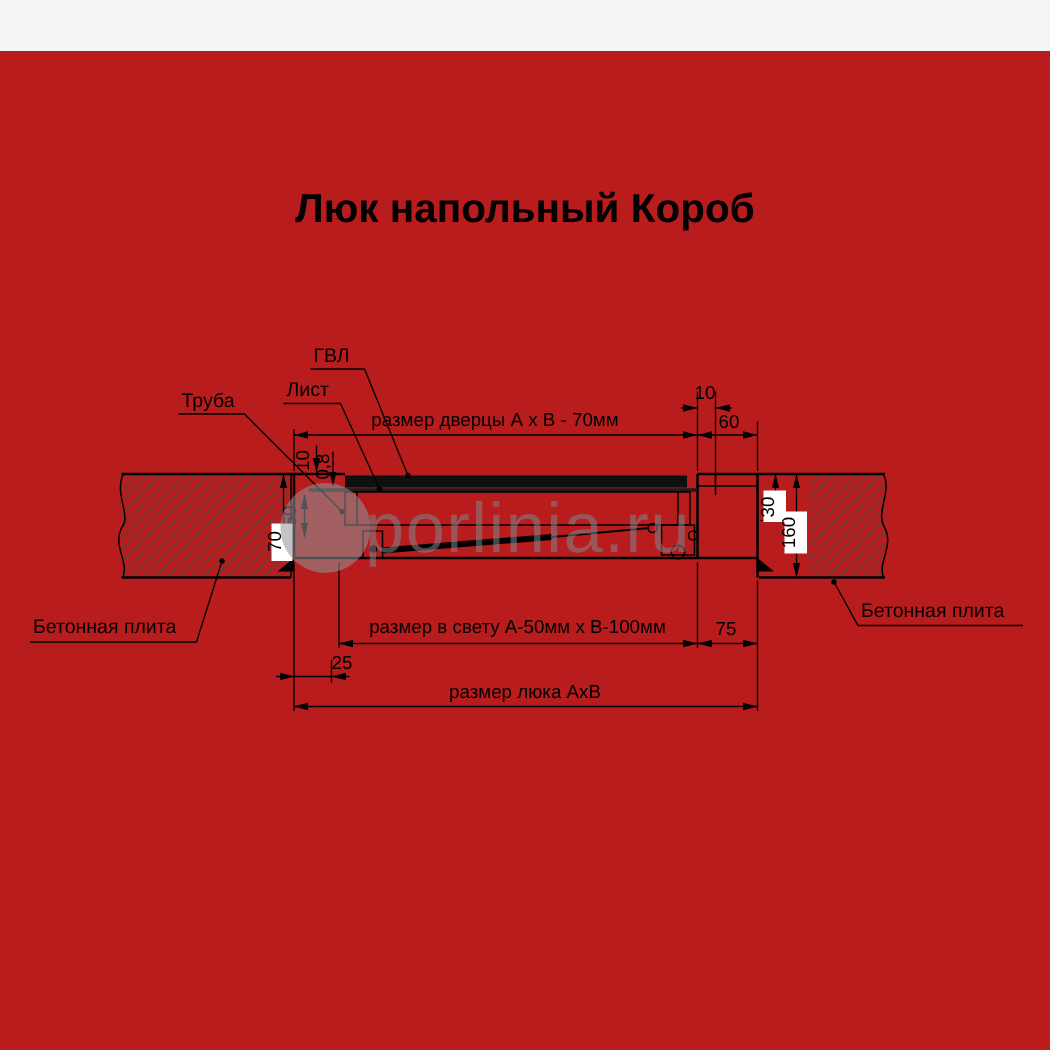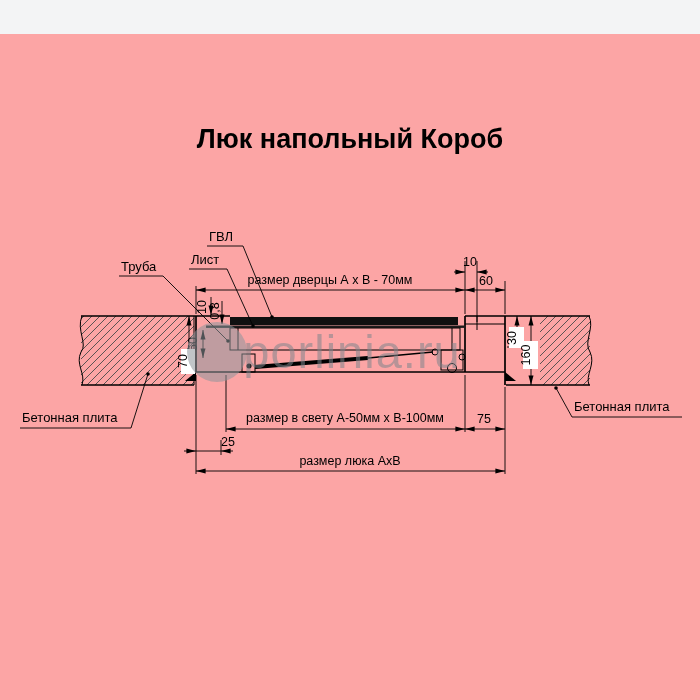--- a/index.html
+++ b/index.html
@@ -1,20 +1,20 @@
 <!DOCTYPE html>
 <html><head>
 <meta charset="utf-8">
 <style>
   html, body { margin: 0; padding: 0; background: #ffffff; }
   .page {
     position: relative;
     width: 700px;
     height: 700px;
-    background: #fca5a5;
+    background: #b91c1c;
     font-family: "Liberation Sans", sans-serif;
     overflow: hidden;
   }
   svg { position: absolute; left: 0; top: 0; display: block; }
   .title-text  { font-size: 27px; font-weight: bold; fill: #000; }
   .dim-text    { font-size: 12.5px; fill: #000; }
   .callout-text{ font-size: 13px; fill: #000; }
   .wm-text     { font-size: 47px; fill: #7f868d; letter-spacing: 1px; }
   .ext  { stroke: #000; stroke-width: 0.9; fill: none; }
   .dim  { stroke: #000; stroke-width: 0.9; fill: none; }

